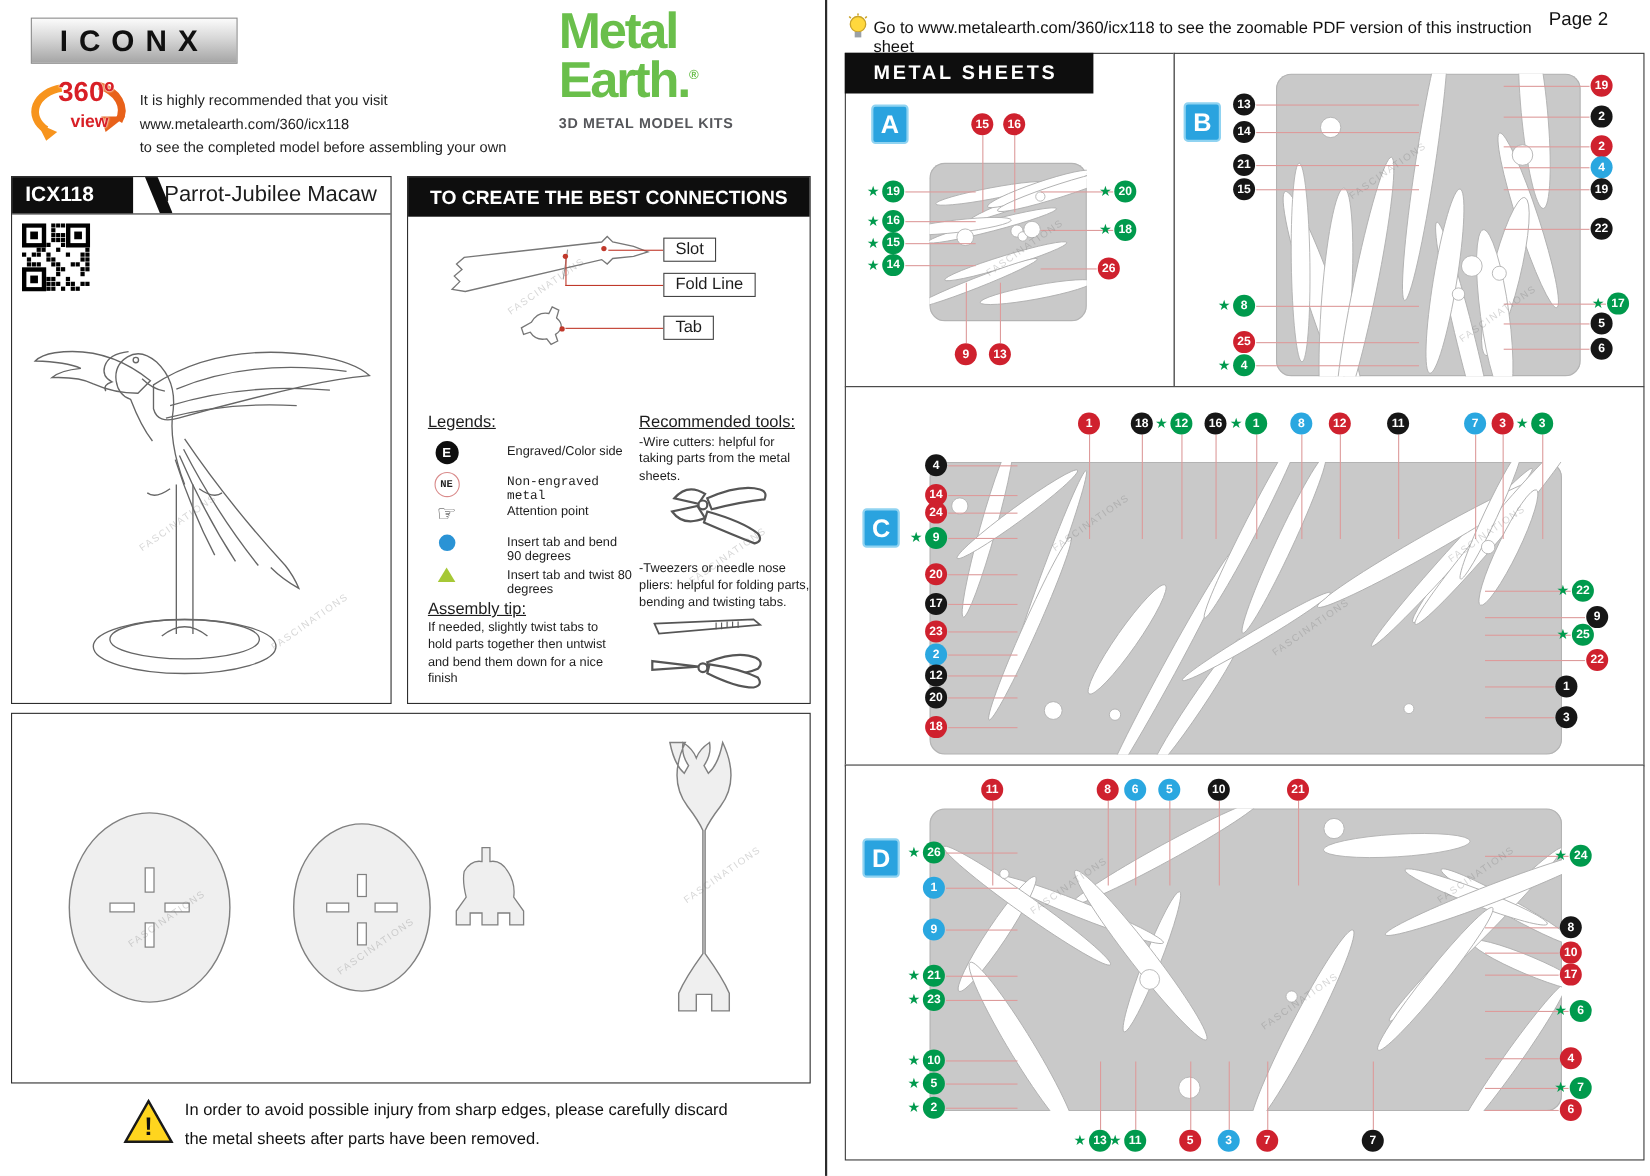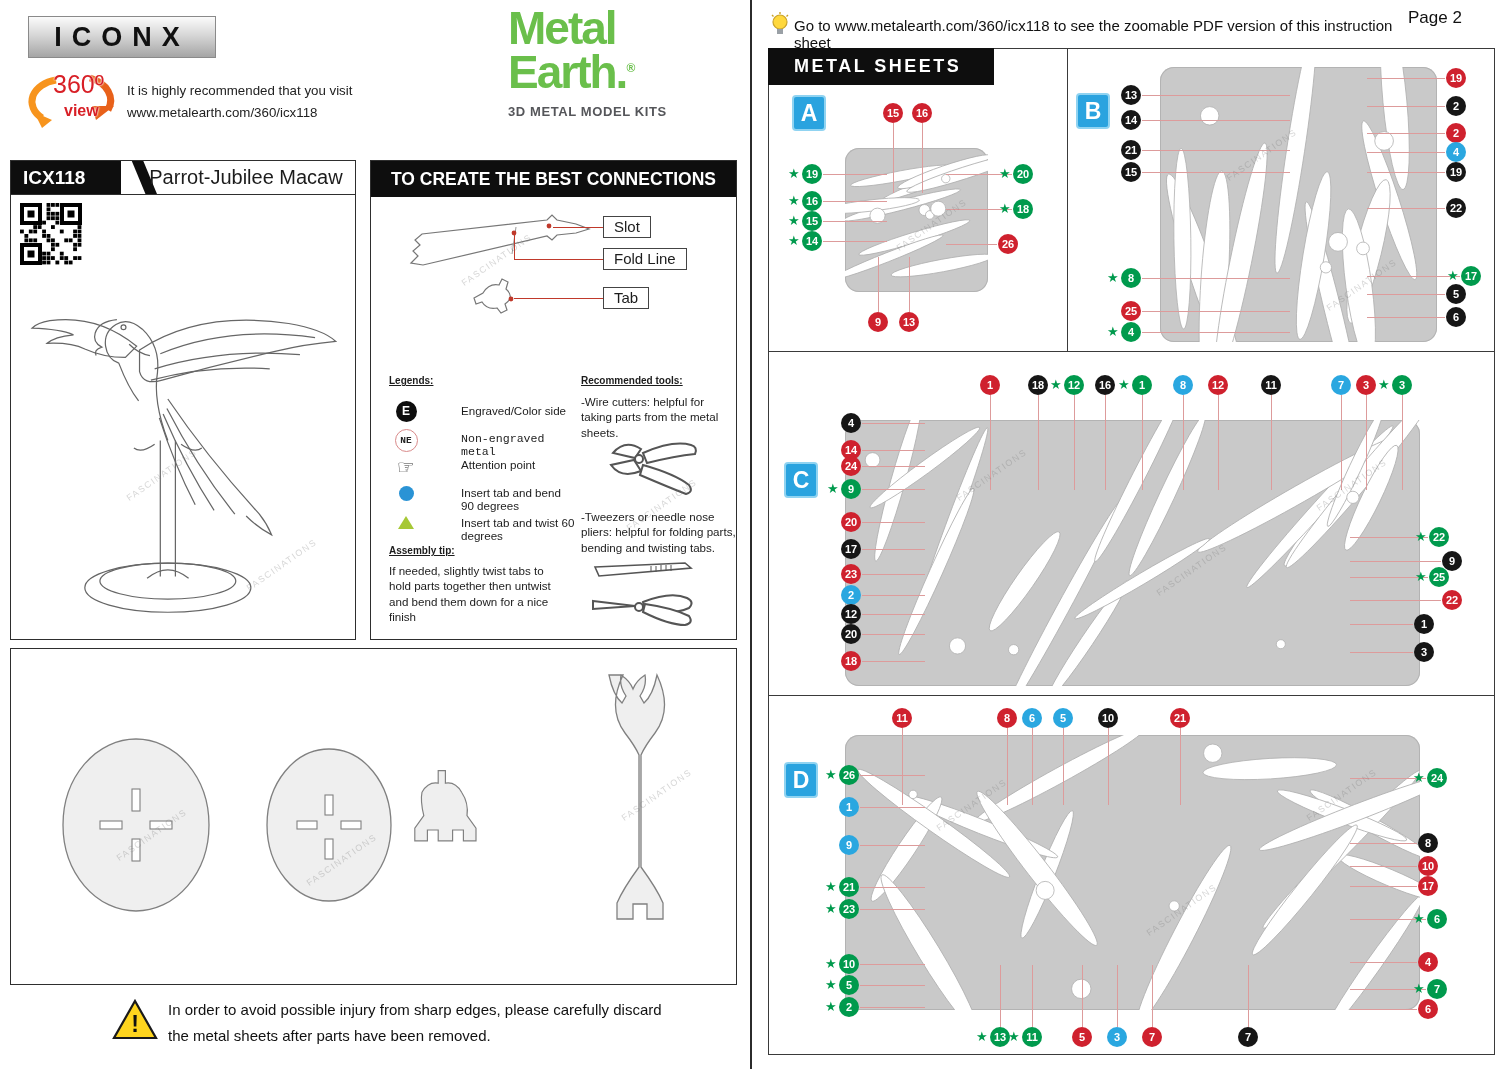--- a/index.html
+++ b/index.html
@@ -5,21 +5,21 @@
   html,body{margin:0;padding:0;background:#e9e9e9;}
   .page{position:relative;width:1500px;height:1069px;background:#fff;overflow:hidden;
         font-family:"Liberation Sans","DejaVu Sans",sans-serif;color:#1c1c1c;}
   .abs{position:absolute;}
   
   .iconx{left:28px;top:16px;width:186px;height:40px;line-height:40px;text-align:center;
          font-size:27px;font-weight:bold;letter-spacing:10px;color:#101010;
          background:linear-gradient(180deg,#fbfbfb 0%,#d7d7d7 45%,#a5a5a5 100%);
          border:1px solid #8a8a8a;}
   .b360{left:26px;top:68px;width:96px;height:72px;}
-  .b360 .big{position:absolute;left:27px;top:2px;font-size:25px;font-weight:normal;color:#d81f26;
+  .b360 .big{position:absolute;left:27px;top:2px;font-size:25px;font-weight:bold;color:#d81f26;
              text-shadow:0 0 2px #fff,0 0 2px #fff;}
   .b360 .small{position:absolute;left:38px;top:34px;font-size:16px;font-weight:bold;color:#d81f26;
              text-shadow:0 0 2px #fff,0 0 2px #fff;}
   .visit{left:127px;top:80px;width:350px;font-size:13.3px;line-height:1.62;color:#222;}
   .melogo{left:508px;top:6px;width:220px;}
   .melogo .l1,.melogo .l2{font-size:46px;font-weight:800;letter-spacing:-2px;line-height:0.96;}
   .melogo .reg{font-size:12px;vertical-align:super;}
   .melogo .tag{margin-top:10px;font-size:13px;font-weight:bold;color:#55565a;letter-spacing:0.6px;}
   .box{border:1.5px solid #2e2e2e;background:#fff;box-sizing:border-box;}
   .modelbox{left:10px;top:160px;width:346px;height:480px;}
@@ -29,21 +29,21 @@
   .mslash{position:absolute;left:110px;top:0;width:36px;height:33px;background:#0e0e0e;
           clip-path:polygon(30% 0,62% 0,100% 100%,68% 100%);}
   .mname{position:absolute;left:130px;right:4px;top:0;height:33px;line-height:33px;text-align:center;
          font-size:20px;font-weight:normal;}
   .connbox{left:370px;top:160px;width:367px;height:480px;}
   .connhead{position:absolute;left:0;top:0;right:0;height:36px;background:#0e0e0e;color:#fff;
             text-align:center;font-size:17.5px;font-weight:bold;line-height:36px;}
   .lblbox{position:absolute;border:1.2px solid #444;background:#fff;font-size:15px;
           padding:1px 10px 2px 10px;}
   .rl{position:absolute;background:#c0392b;}
-  .uhead{font-size:10px;font-weight:bold;text-decoration:underline;}
+  .uhead{font-size:15px;font-weight:normal;text-decoration:underline;}
   .ltxt{font-size:11.6px;line-height:1.32;}
   .legrow{position:absolute;left:16px;width:190px;height:26px;}
   .legrow .ic{position:absolute;left:4px;top:0;width:30px;text-align:center;}
   .legrow .tx{position:absolute;left:34px;top:3px;font-size:11.6px;margin-left:40px;}
   .ebub{display:inline-block;width:21px;height:21px;border-radius:50%;background:#0e0e0e;color:#fff;
         font-size:12px;font-weight:bold;line-height:21px;text-align:center;}
   .nebub{display:inline-block;width:21px;height:21px;border-radius:50%;background:#fff;border:1.3px solid #d98a8a;
         color:#222;font-size:9.5px;font-weight:bold;line-height:21px;text-align:center;}
   .hand{font-size:20px;color:#333;}
   .bdot{display:inline-block;width:15px;height:15px;border-radius:50%;background:#2a93d5;margin-top:3px;}
@@ -84,20 +84,21 @@
       <path d="M64,10 A32,24 0 0 1 82,42" fill="none" stroke="#e8611a" stroke-width="7"></path>
       <polygon points="88,38 70,52 66,38" fill="#e8611a"></polygon>
     </svg>
     <div class="big">360º</div>
     <div class="small">view</div>
   </div>
 
   <div class="abs visit">
     <div>It is highly recommended that you visit</div>
     <div>www.metalearth.com/360/icx118</div>
+    <div>to see the completed model before assembling your own</div>
   </div>
 
   <div class="abs melogo">
     <div class="l1" id="me-green1" style="color: rgb(106, 191, 75);">Metal</div>
     <div class="l2" id="me-green2" style="color: rgb(106, 191, 75);"><span>Earth.</span><span class="reg">®</span></div>
     <div class="tag">3D METAL MODEL KITS</div>
   </div>
 
   <div class="abs box modelbox">
     <div class="mhead">
@@ -228,21 +229,21 @@
     <div class="legrow" style="top:294px;">
       <span class="ic hand">☞</span>
       <span class="tx">Attention point</span>
     </div>
     <div class="legrow" style="top:322px;">
       <span class="ic"><span class="bdot"></span></span>
       <span class="tx">Insert tab and bend 90 degrees</span>
     </div>
     <div class="legrow" style="top:352px;">
       <span class="ic"><span class="gtri"></span></span>
-      <span class="tx">Insert tab and twist 60 degrees</span>
+      <span class="tx">Insert tab and twist 80 degrees</span>
     </div>
     <div class="abs uhead" style="left:18px;top:384px;">Assembly tip:</div>
     <div class="abs ltxt" style="left:18px;top:402px;width:176px;">If needed, slightly twist tabs to hold parts together then untwist and bend them down for a nice finish</div>
 
     <div class="abs uhead" style="left:210px;top:214px;">Recommended tools:</div>
     <div class="abs ltxt" style="left:210px;top:233px;width:150px;">-Wire cutters: helpful for taking parts from the metal sheets.</div>
     <svg width="100" height="72" viewBox="0 0 100 72" style="position:absolute;left:228px;top:268px;">
       <g stroke="#555" stroke-width="2" fill="#fff">
         <path d="M14,24 q12,-14 28,-4 l-6,9 z"></path>
         <path d="M12,36 q10,14 30,6 l-7,-11 z"></path>

